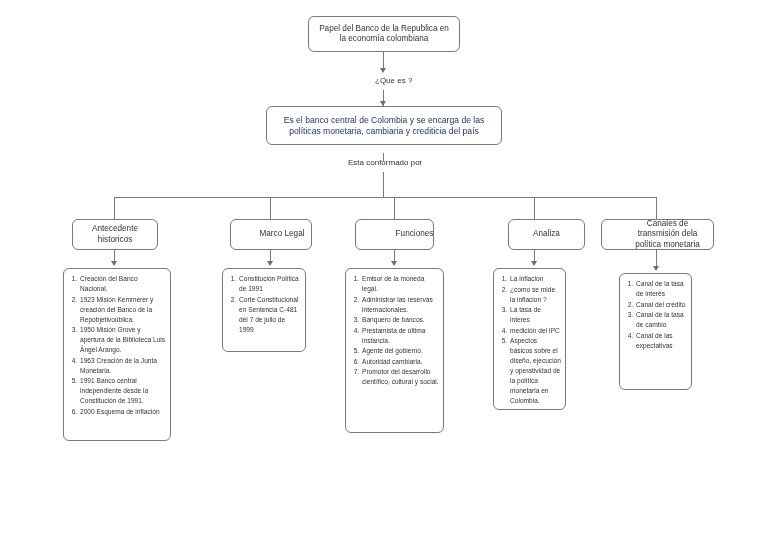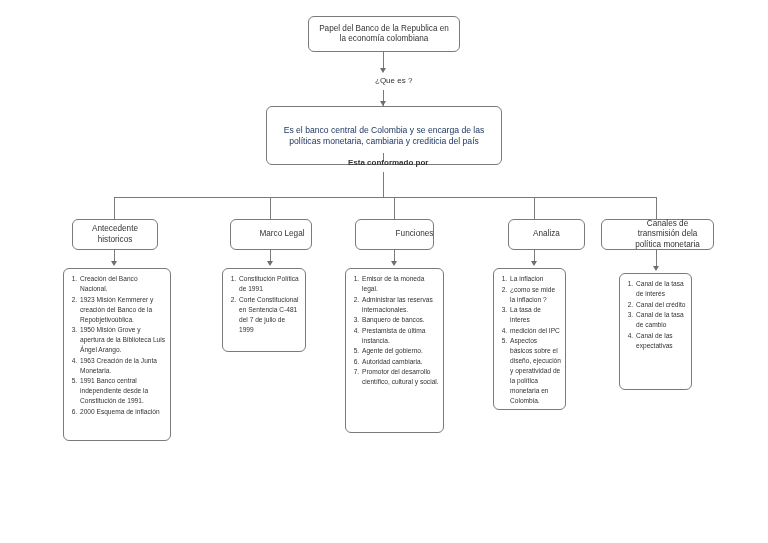--- a/index.html
+++ b/index.html
@@ -36,21 +36,21 @@
     width: 152px;
     height: 36px;
     font-size: 8.2px;
     padding: 5px 6px;
   }
 
   #definition-node {
     left: 266px;
     top: 106px;
     width: 236px;
-    height: 59px;
+    height: 39px;
     font-size: 8.6px;
     padding: 2px 8px;
     color: #1f3864;
   }
 
   
   .cat-node {
     height: 31px;
     font-size: 8.2px;
     padding: 2px 4px;
@@ -123,21 +123,21 @@
 <div class="edge-label" style="left:375px; top:76px;">¿Que es ?</div>
 
 <div class="vline" style="left:383px; top:90px; height:16px;"></div>
 <div class="arrow-down" style="left:380px; top:101px;"></div>
 
 <div class="node" id="definition-node">
   <span>Es el banco central de Colombia y se encarga de las políticas monetaria, cambiaria y crediticia del país</span>
 </div>
 
 <div class="vline" style="left:383px; top:153px; height:8px;"></div>
-<div class="edge-label" style="left:348px; top:158px;font-weight:bold;">Esta conformado por</div>
+<div class="edge-label" style="left:348px; top:158px;">Esta conformado por</div>
 <div class="vline" style="left:383px; top:172px; height:26px;"></div>
 
 <div class="hline" style="left:114px; top:197px; width:542px;"></div>
 
 <div class="vline" style="left:114px; top:197px; height:22px;"></div>
 <div class="vline" style="left:270px; top:197px; height:22px;"></div>
 <div class="vline" style="left:394px; top:197px; height:22px;"></div>
 <div class="vline" style="left:534px; top:197px; height:22px;"></div>
 <div class="vline" style="left:656px; top:197px; height:22px;"></div>
 

